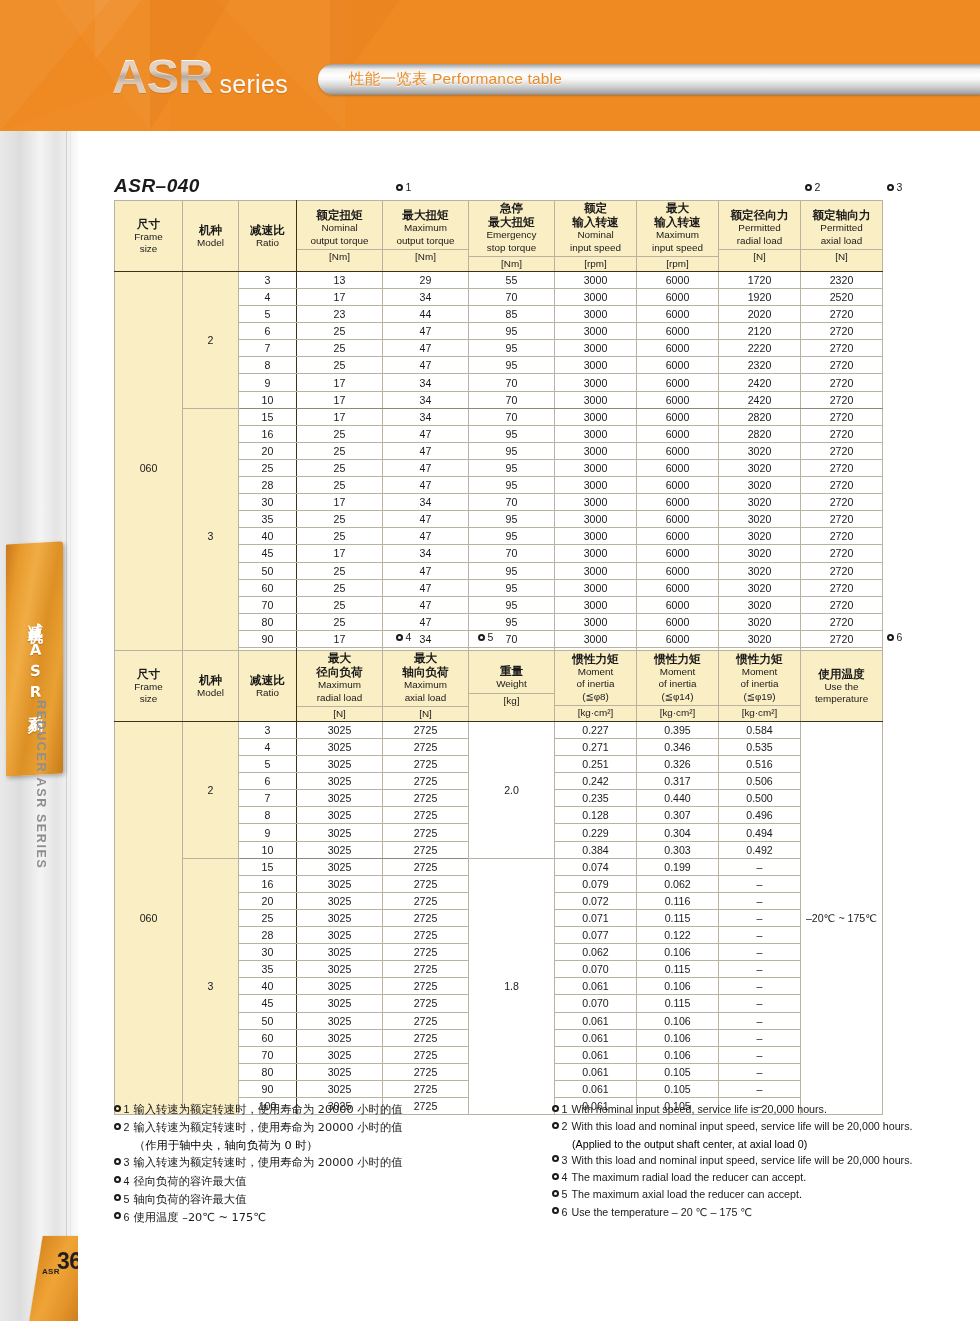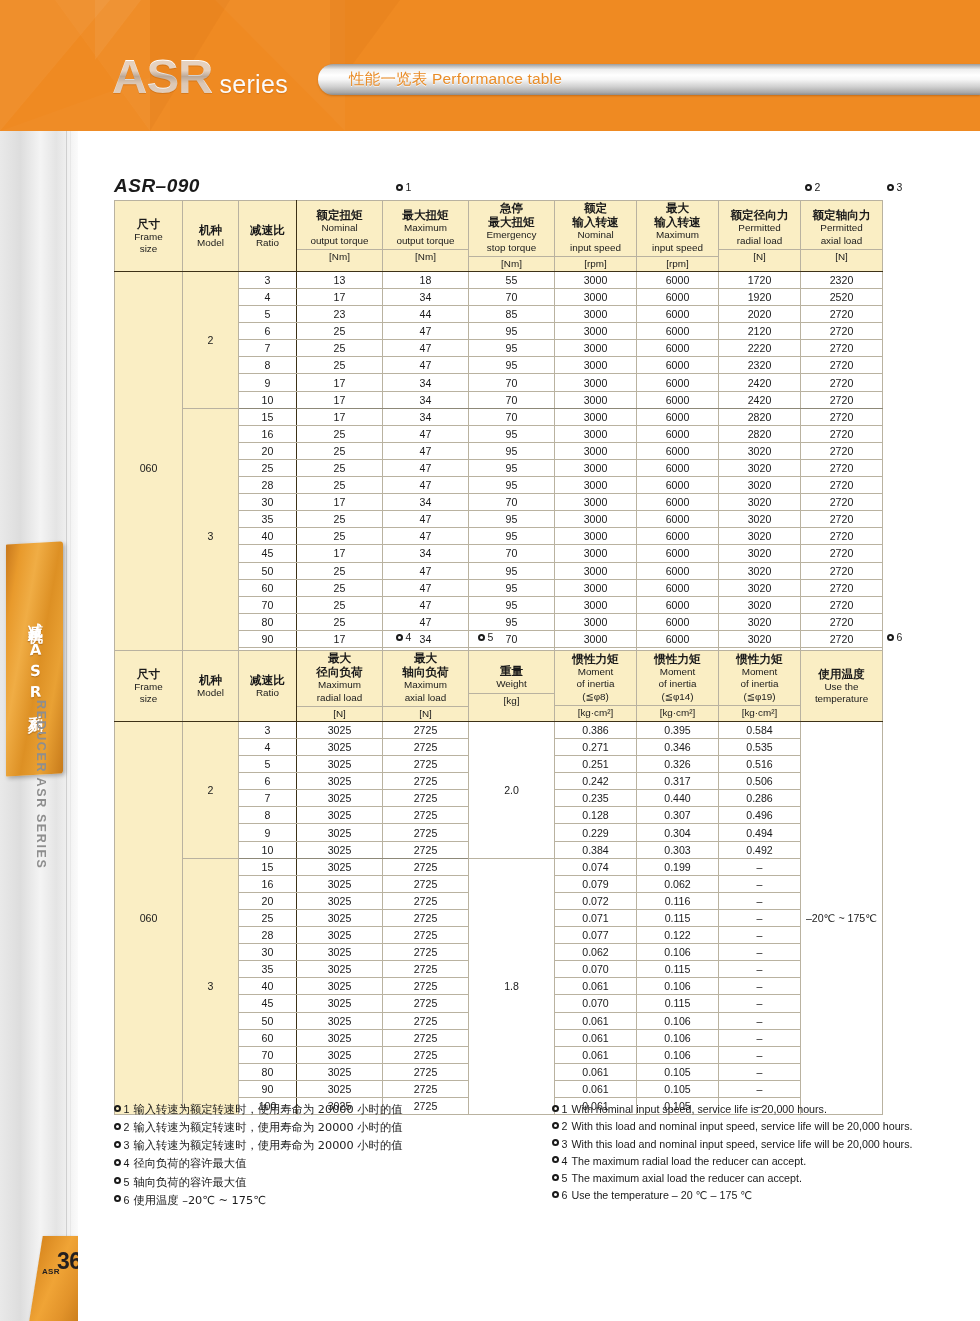--- a/index.html
+++ b/index.html
@@ -150,21 +150,21 @@
 <div class="spine-line"></div>
 <div class="spine-line2"></div>
 <div class="tab"></div>
 <div class="tab-txt">减速机 ASR系列</div>
 <div class="spine-en">REDUCER ASR SERIES</div>
 <div class="pagetab"></div>
 <div class="pagenum">36</div>
 <div class="pagelbl">ASR</div>
 
 <div class="sheet">
-  <div class="model-title">ASR–090</div>
+  <div class="model-title">ASR–040</div>
   <div id="refs1">
       <div class="ref" style="left: 318px; top: 50px;">
         <span class="ring"></span>
         <span>1</span>
       </div>
       <div class="ref" style="left: 727px; top: 50px;">
         <span class="ring"></span>
         <span>2</span>
       </div>
       <div class="ref" style="left: 809px; top: 50px;">
@@ -234,21 +234,21 @@
               <span class="cn">额定轴向力</span>
               <span class="en">Permitted<br>axial load</span>
               <span class="un">[N]</span>
             </td>
           </tr>
           <tr style="height:17.1px">
             <td class="lbl" rowspan="23">060</td>
             <td class="lbl" rowspan="8">2</td>
             <td class="thickR">3</td>
             <td class="">13</td>
-            <td class="">18</td>
+            <td class="">29</td>
             <td class="">55</td>
             <td class="">3000</td>
             <td class="">6000</td>
             <td class="">1720</td>
             <td class="">2320</td>
           </tr>
           <tr style="height:17.1px">
             <td class="thickR">4</td>
             <td class="">17</td>
             <td class="">34</td>
@@ -549,21 +549,21 @@
               <span class="en">Use the<br>temperature</span>
             </td>
           </tr>
           <tr style="height:17.1px">
             <td class="lbl" rowspan="23">060</td>
             <td class="lbl" rowspan="8">2</td>
             <td class="thickR">3</td>
             <td class="">3025</td>
             <td class="">2725</td>
             <td rowspan="8">2.0</td>
-            <td>0.386</td>
+            <td>0.227</td>
             <td>0.395</td>
             <td class="dash">0.584</td>
             <td rowspan="23">–20℃ ~ 175℃</td>
           </tr>
           <tr style="height:17.1px">
             <td class="thickR">4</td>
             <td class="">3025</td>
             <td class="">2725</td>
             <td>0.271</td>
             <td>0.346</td>
@@ -584,21 +584,21 @@
             <td>0.242</td>
             <td>0.317</td>
             <td class="dash">0.506</td>
           </tr>
           <tr style="height:17.1px">
             <td class="thickR">7</td>
             <td class="">3025</td>
             <td class="">2725</td>
             <td>0.235</td>
             <td>0.440</td>
-            <td class="dash">0.286</td>
+            <td class="dash">0.500</td>
           </tr>
           <tr style="height:17.1px">
             <td class="thickR">8</td>
             <td class="">3025</td>
             <td class="">2725</td>
             <td>0.128</td>
             <td>0.307</td>
             <td class="dash">0.496</td>
           </tr>
           <tr style="height:17.1px">
@@ -751,20 +751,21 @@
             <span class="nnum">1</span>
             <span class="ntext cn">输入转速为额定转速时，使用寿命为 20000 小时的值</span>
           </div>
         </div>
         <div>
           <div class="nline">
             <span class="ring"></span>
             <span class="nnum">2</span>
             <span class="ntext cn">输入转速为额定转速时，使用寿命为 20000 小时的值</span>
           </div>
+          <div class="nsub cn">（作用于轴中央，轴向负荷为 0 时）</div>
         </div>
         <div>
           <div class="nline">
             <span class="ring"></span>
             <span class="nnum">3</span>
             <span class="ntext cn">输入转速为额定转速时，使用寿命为 20000 小时的值</span>
           </div>
         </div>
         <div>
           <div class="nline">
@@ -795,20 +796,21 @@
             <span class="nnum">1</span>
             <span class="ntext">With nominal input speed, service life is 20,000 hours.</span>
           </div>
         </div>
         <div>
           <div class="nline">
             <span class="ring"></span>
             <span class="nnum">2</span>
             <span class="ntext">With this load and nominal input speed, service life will be 20,000 hours.</span>
           </div>
+          <div class="nsub">(Applied to the output shaft center, at axial load 0)</div>
         </div>
         <div>
           <div class="nline">
             <span class="ring"></span>
             <span class="nnum">3</span>
             <span class="ntext">With this load and nominal input speed, service life will be 20,000 hours.</span>
           </div>
         </div>
         <div>
           <div class="nline">

